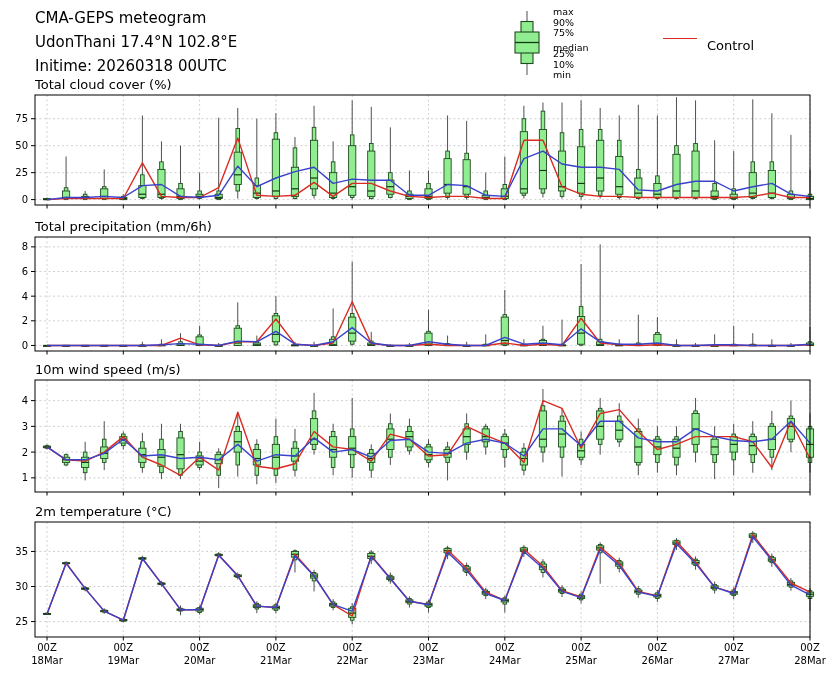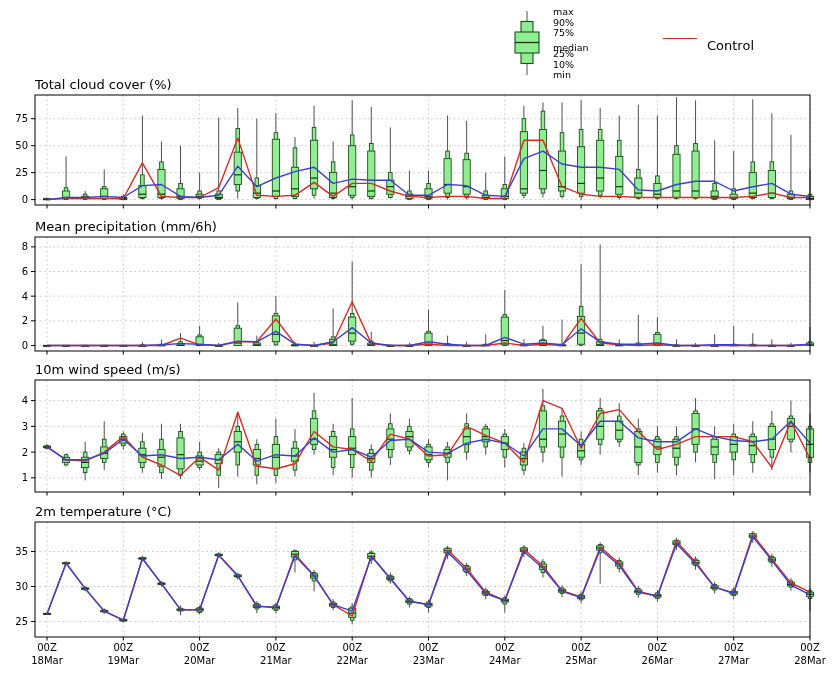--- a/index.html
+++ b/index.html
@@ -13,20 +13,25 @@
   .legend-lines{position:absolute;left:663px;top:24px;}
   .legend-entry{display:flex;align-items:center;height:28px;}
   .legend-swatch{display:inline-block;width:34px;height:0;border-top:1.7px solid #000;margin-right:10px;}
   .legend-entry span.lbl{font-size:13px;margin-top:15px;}
 </style>
 </head>
 <body>
 
 <div class="figure">
 
+  <div class="header">
+    <div>CMA-GEPS meteogram</div>
+    <div>UdonThani 17.4°N 102.8°E</div>
+    <div>Initime: 20260318 00UTC</div>
+  </div>
 
   <div class="legend-box">
     <svg width="46" height="82">
       <line x1="22" y1="5" x2="22" y2="69" class="g-whisk" stroke="#4f4f4f" stroke-width="1"></line>
       <rect x="16" y="15.5" width="12" height="42" class="g-box" fill="#90ee90" stroke="#214a21" stroke-width="1.1"></rect>
       <rect x="10" y="26" width="24" height="21" class="g-box" fill="#90ee90" stroke="#214a21" stroke-width="1.1"></rect>
       <line x1="10" y1="36.5" x2="34" y2="36.5" class="g-med" stroke="#143814" stroke-width="1.3"></line>
     </svg>
     <span class="glyph-label" style="top:0px">max</span>
     <span class="glyph-label" style="top:10.5px">90%</span>
@@ -38,21 +43,21 @@
   </div>
 
   <div class="legend-lines">
     <div class="legend-entry">
       <span class="legend-swatch" id="sw-control" style="border-top-color: rgb(217, 43, 34);"></span>
       <span class="lbl">Control</span>
     </div>
   </div>
 
   <div class="panel-title" style="top:77px">Total cloud cover (%)</div>
-  <div class="panel-title" style="top:219px">Mean precipitation (mm/6h)</div>
+  <div class="panel-title" style="top:219px">Total precipitation (mm/6h)</div>
   <div class="panel-title" style="top:362px">10m wind speed (m/s)</div>
   <div class="panel-title" style="top:504px">2m temperature (°C)</div>
 
   <svg id="plot" width="835" height="680">
       <g>
         <line x1="35" x2="810" y1="199.6078431372549" y2="199.6078431372549" stroke="#c4c4c4" stroke-width="0.8" stroke-dasharray="2,2.5"></line>
         <line x1="31" x2="35" y1="199.6078431372549" y2="199.6078431372549" stroke="#000000" stroke-width="1"></line>
         <text x="28" y="203.1078431372549" text-anchor="end" font-size="10px" fill="#000">0</text>
         <line x1="35" x2="810" y1="172.64705882352942" y2="172.64705882352942" stroke="#c4c4c4" stroke-width="0.8" stroke-dasharray="2,2.5"></line>
         <line x1="31" x2="35" y1="172.64705882352942" y2="172.64705882352942" stroke="#000000" stroke-width="1"></line>

